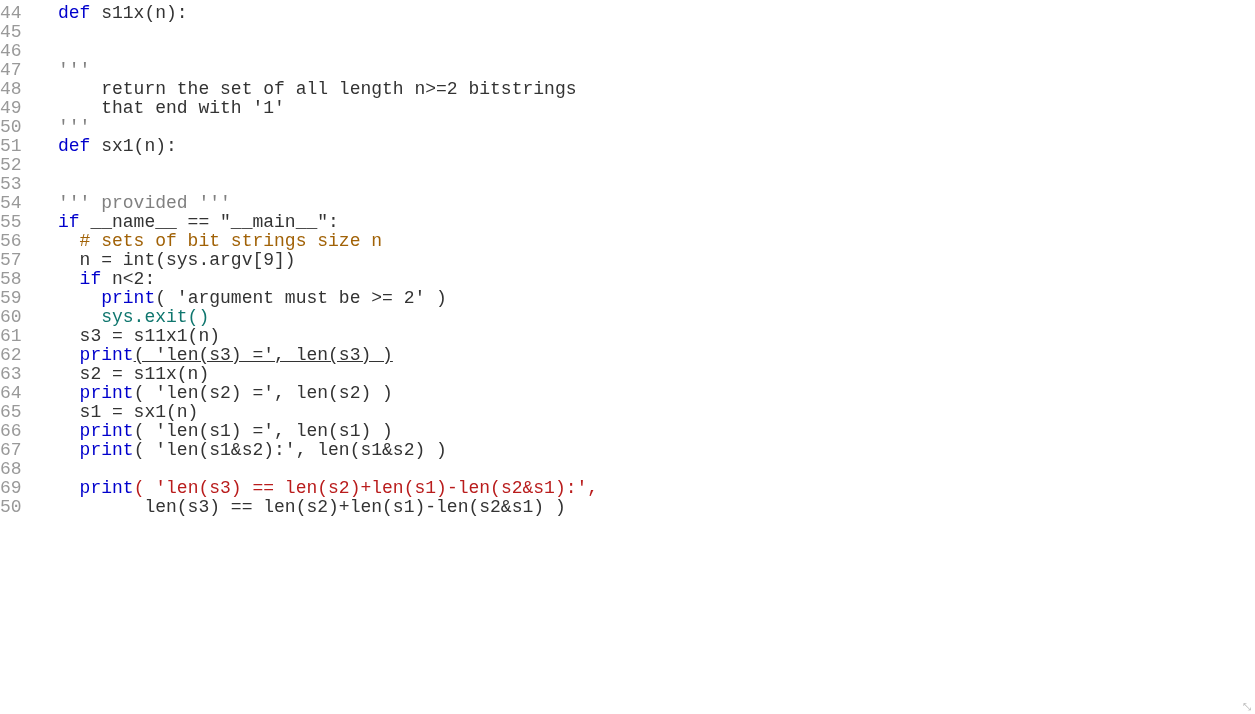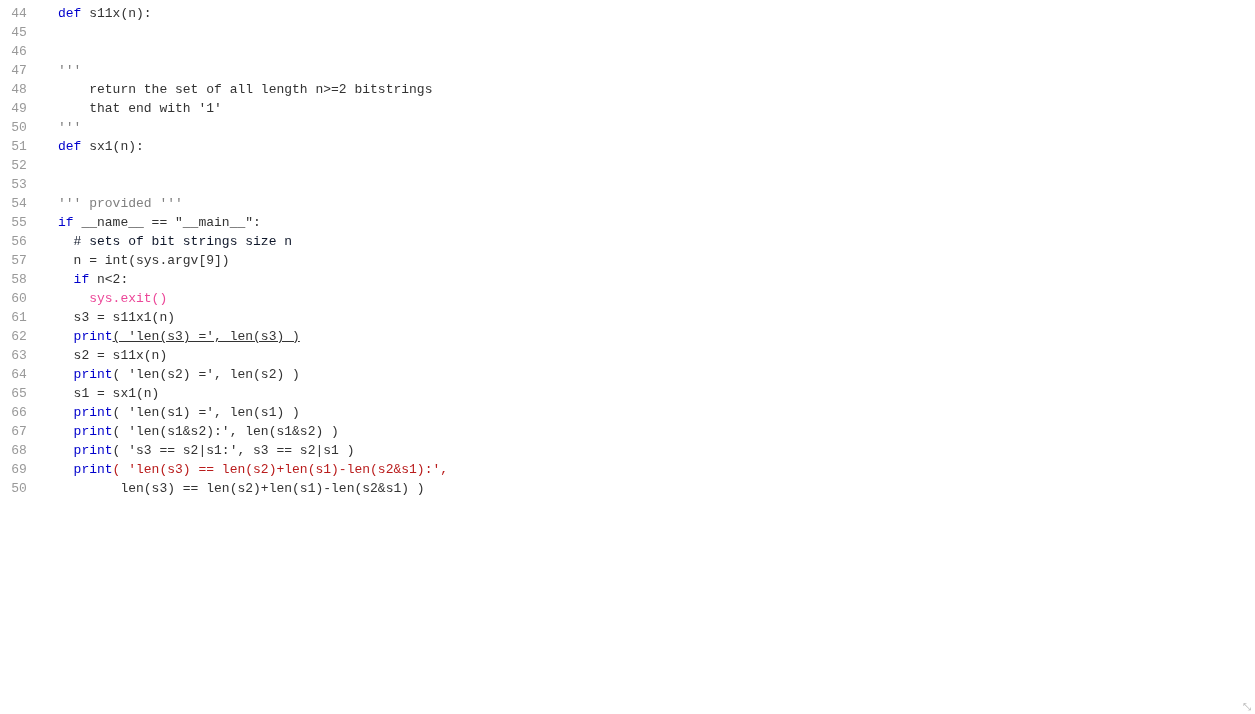--- a/index.html
+++ b/index.html
@@ -27,33 +27,33 @@
 
     .code-line {
       display: flex;
       align-items: baseline;
       min-height: 19px;
       line-height: 19px;
     }
 
     .line-num {
       width: 50px;
-      text-align: center;
+      text-align: left;
       padding-right: 12px;
       color: #999999;
-      font-size: 13px;
+      font-size: 18px;
       flex-shrink: 0;
       user-select: none;
     }
 
     .line-content {
       padding-left: 8px;
       white-space: pre;
       color: #333333;
-      font-size: 13px;
+      font-size: 18px;
     }
 
     .resize-handle {
       position: absolute;
       bottom: 2px;
       right: 2px;
       width: 10px;
       height: 10px;
       cursor: se-resize;
       color: #aaa;
@@ -109,33 +109,37 @@
       <div class="code-line">
         <span class="line-num">54</span>
         <span class="line-content"><span style="color: rgb(128, 128, 128);">''' provided '''</span></span>
       </div>
       <div class="code-line">
         <span class="line-num">55</span>
         <span class="line-content"><span style="color: rgb(0, 0, 204);">if </span><span style="color: rgb(51, 51, 51);">__name__ == "__main__":</span></span>
       </div>
       <div class="code-line">
         <span class="line-num">56</span>
-        <span class="line-content"><span style="color: #0f172a;">  # sets of bit strings size n</span></span>
+        <span class="line-content"><span style="color: #a16207;">  # sets of bit strings size n</span></span>
       </div>
       <div class="code-line">
         <span class="line-num">57</span>
         <span class="line-content"><span style="color: rgb(51, 51, 51);">  n = int(sys.argv[9])</span></span>
       </div>
       <div class="code-line">
         <span class="line-num">58</span>
         <span class="line-content"><span style="color: rgb(51, 51, 51);">  </span><span style="color: rgb(0, 0, 204);">if </span><span style="color: rgb(51, 51, 51);">n&lt;2:</span></span>
       </div>
       <div class="code-line">
+        <span class="line-num">59</span>
+        <span class="line-content"><span style="color: rgb(51, 51, 51);">    </span><span style="color: rgb(0, 0, 204);">print</span><span style="color: rgb(51, 51, 51);">( 'argument must be &gt;= 2' )</span></span>
+      </div>
+      <div class="code-line">
         <span class="line-num">60</span>
-        <span class="line-content"><span style="color: #ec4899;">    sys.exit()</span></span>
+        <span class="line-content"><span style="color: #0f766e;">    sys.exit()</span></span>
       </div>
       <div class="code-line">
         <span class="line-num">61</span>
         <span class="line-content"><span style="color: rgb(51, 51, 51);">  s3 = s11x1(n)</span></span>
       </div>
       <div class="code-line">
         <span class="line-num">62</span>
         <span class="line-content"><span style="color: rgb(0, 0, 204);">  print</span><span style="color: rgb(51, 51, 51); text-decoration: underline;">( 'len(s3) =', len(s3) )</span></span>
       </div>
       <div class="code-line">
@@ -153,21 +157,20 @@
       <div class="code-line">
         <span class="line-num">66</span>
         <span class="line-content"><span style="color: rgb(0, 0, 204);">  print</span><span style="color: rgb(51, 51, 51);">( 'len(s1) =', len(s1) )</span></span>
       </div>
       <div class="code-line">
         <span class="line-num">67</span>
         <span class="line-content"><span style="color: rgb(0, 0, 204);">  print</span><span style="color: rgb(51, 51, 51); text-align: center;">( 'len(s1&amp;s2):', len(s1&amp;s2) )</span></span>
       </div>
       <div class="code-line">
         <span class="line-num">68</span>
-        <span class="line-content"><span style="color: rgb(0, 0, 204);">  print</span><span style="color: rgb(51, 51, 51);">( 's3 == s2|s1:', s3 == s2|s1 )</span></span>
       </div>
       <div class="code-line">
         <span class="line-num">69</span>
         <span class="line-content"><span style="color: rgb(0, 0, 204);">  print</span><span style="color: #b91c1c;">( 'len(s3) == len(s2)+len(s1)-len(s2&amp;s1):',</span></span>
       </div>
       <div class="code-line">
         <span class="line-num">50</span>
         <span class="line-content"><span style="color: rgb(51, 51, 51);">        len(s3) == len(s2)+len(s1)-len(s2&amp;s1) )</span></span>
       </div>
       <div class="code-line">

